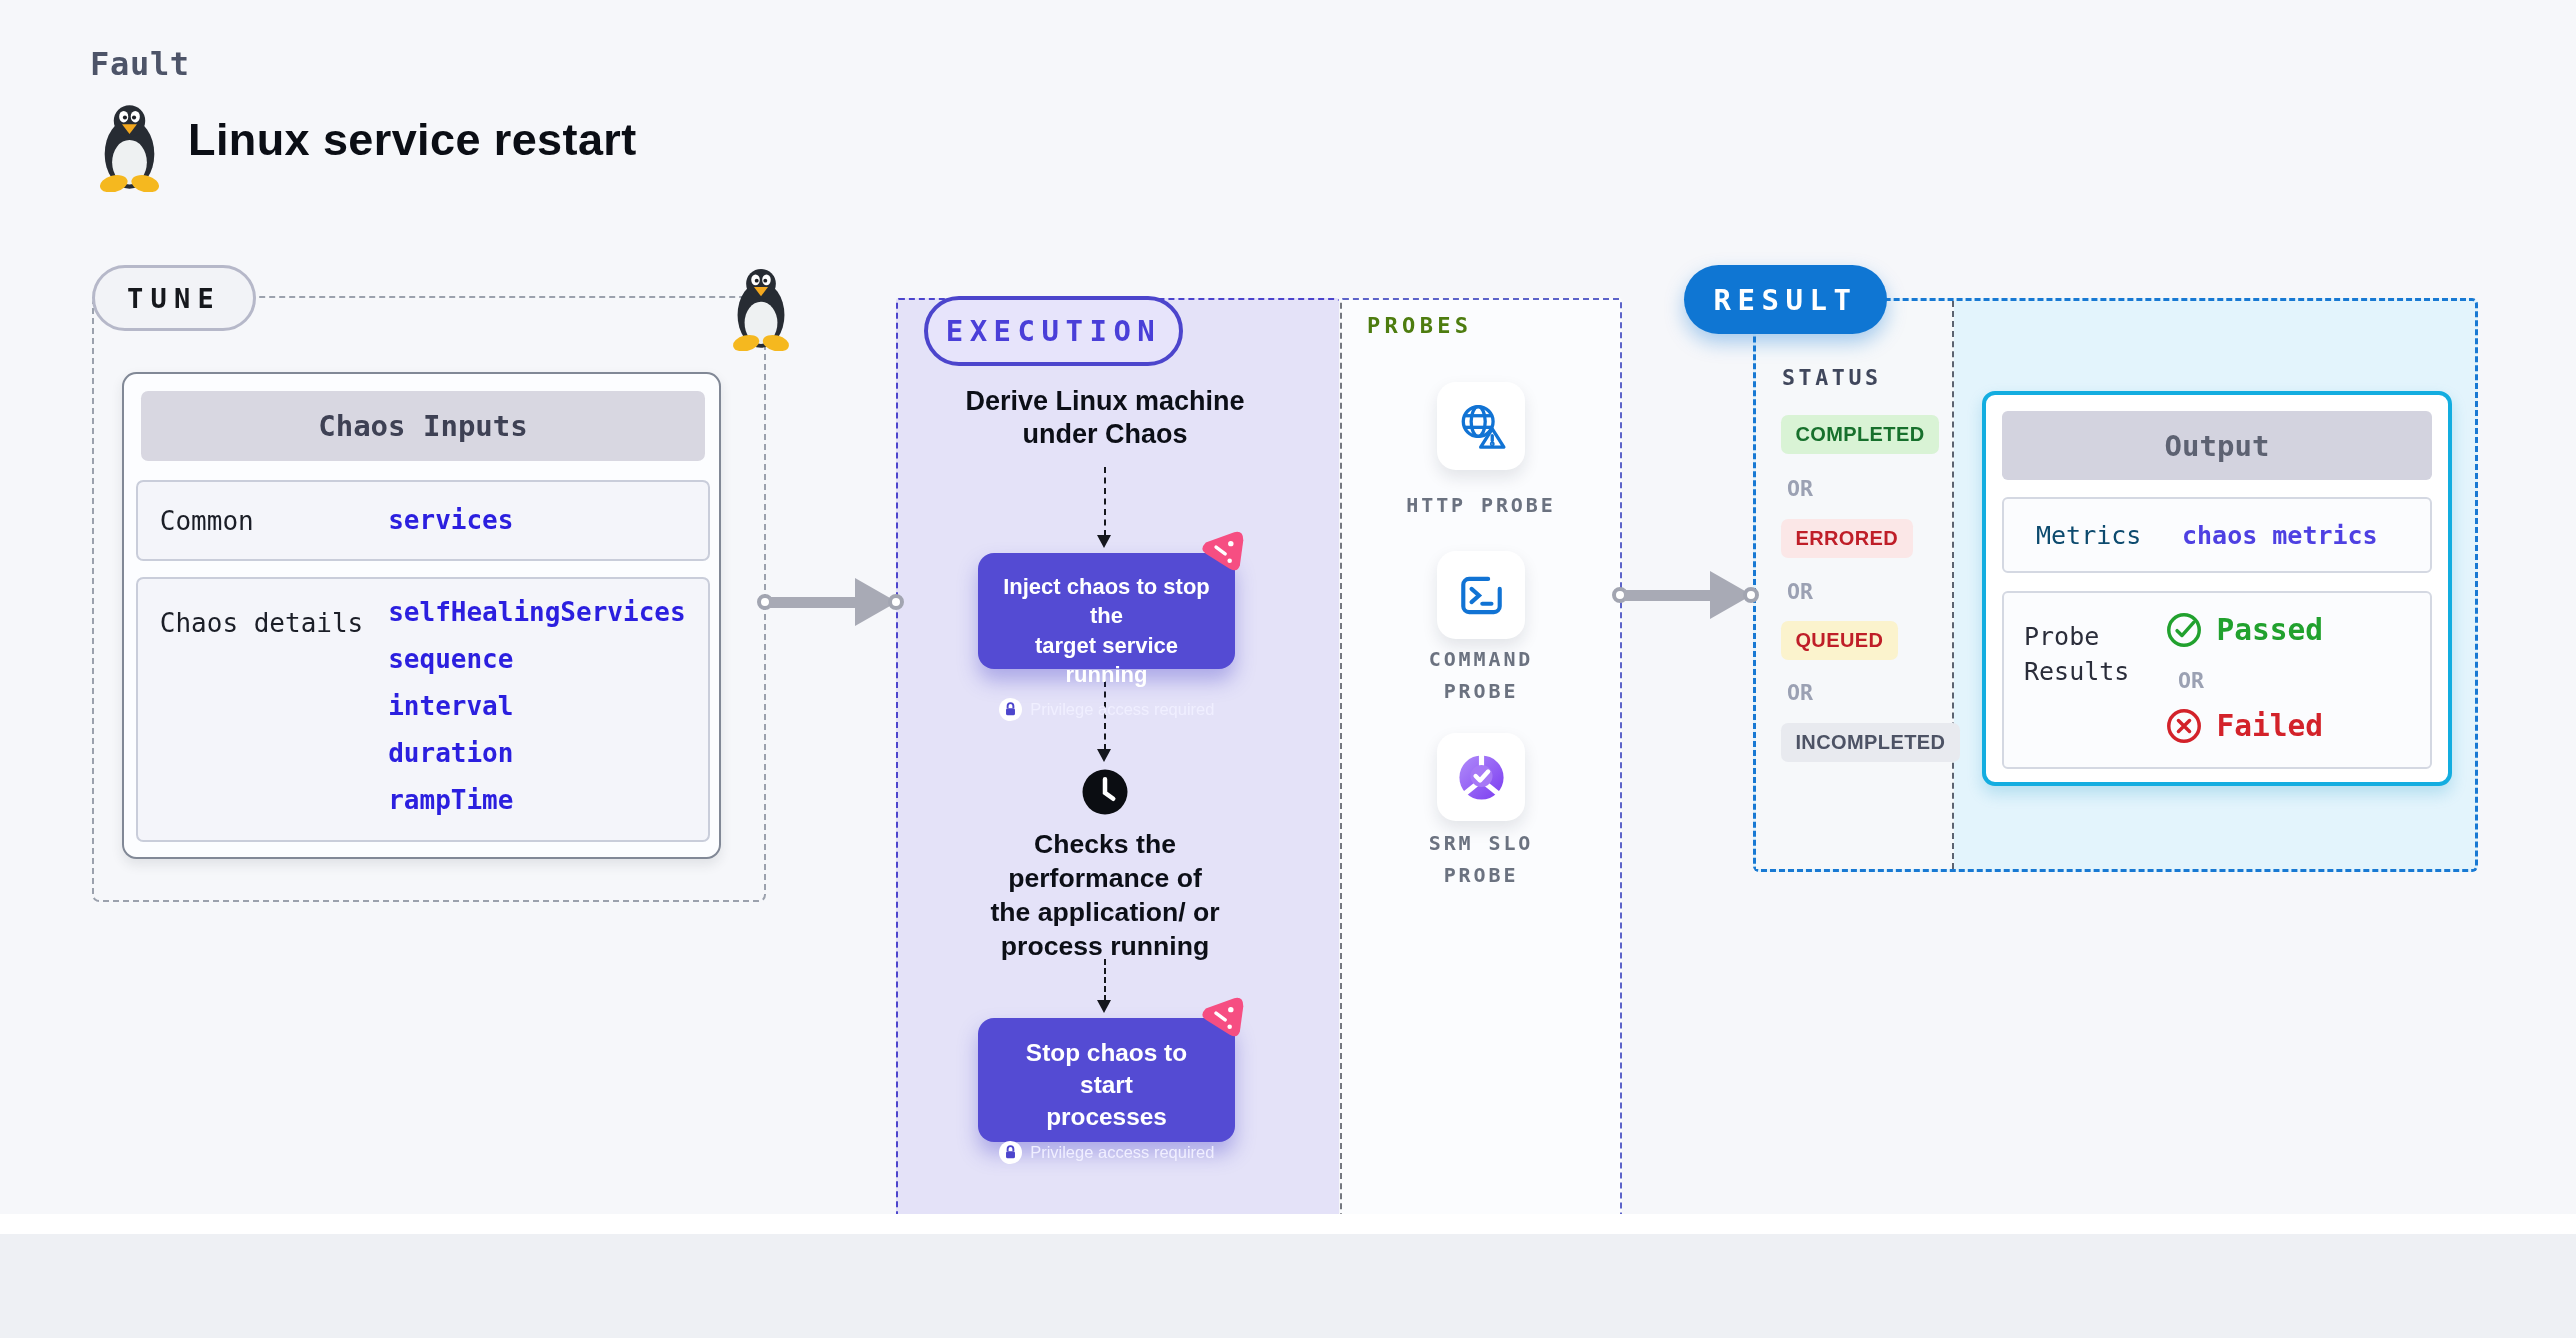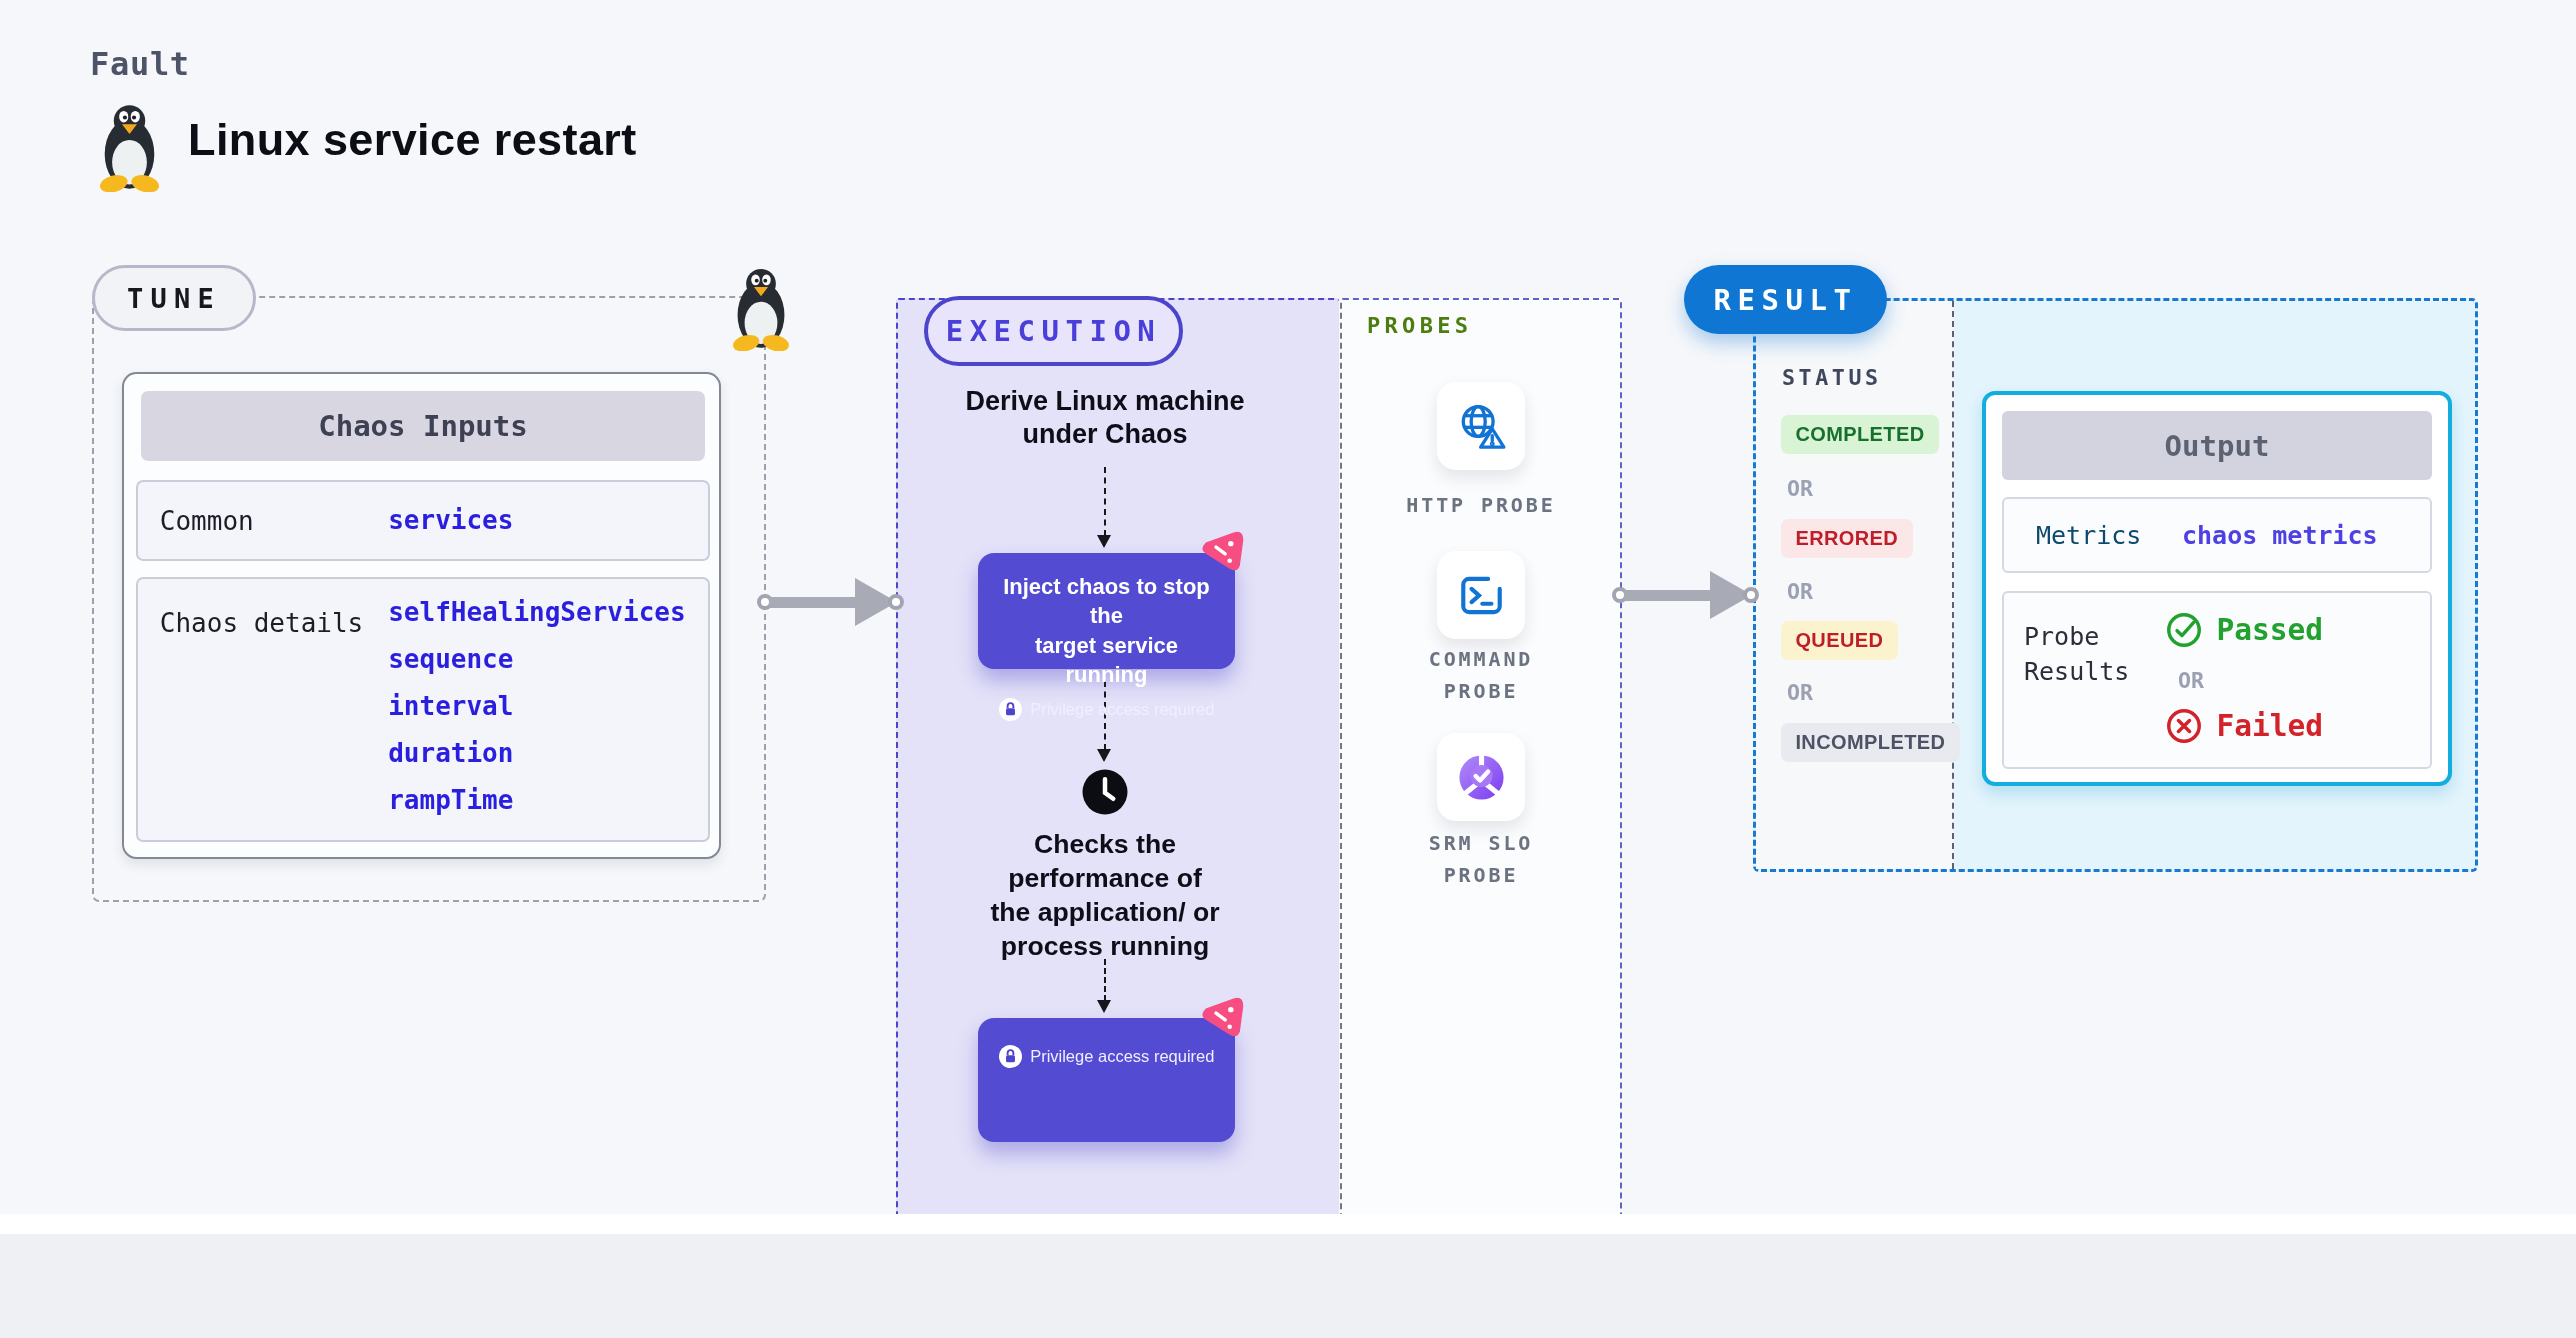--- a/index.html
+++ b/index.html
@@ -227,20 +227,24 @@
   <div class="abs step-text checks">
     <div>Checks the</div>
     <div>performance of</div>
     <div>the application/ or</div>
     <div>process running</div>
   </div>
 
   <div class="abs varrow varrow-3"></div>
 
   <div class="abs chaos-node node-stop">
+    <div class="node-title">
+      <div>Stop chaos to start</div>
+      <div>processes</div>
+    </div>
     <div class="node-note">
       <svg class="lock-badge" viewBox="0 0 36 36">
         <circle cx="18" cy="18" r="18" fill="#ffffff"></circle>
         <rect x="11" y="16" width="14" height="11" rx="2.5" fill="#4c45cc"></rect>
         <path d="M13.5 16 v-3.5 a4.5 4.5 0 0 1 9 0 V16" stroke="#4c45cc" stroke-width="3" fill="none"></path>
       </svg>
       <span>Privilege access required</span>
     </div>
   </div>
   <svg class="chaos-flag flag-stop" viewBox="0 0 44 44">

